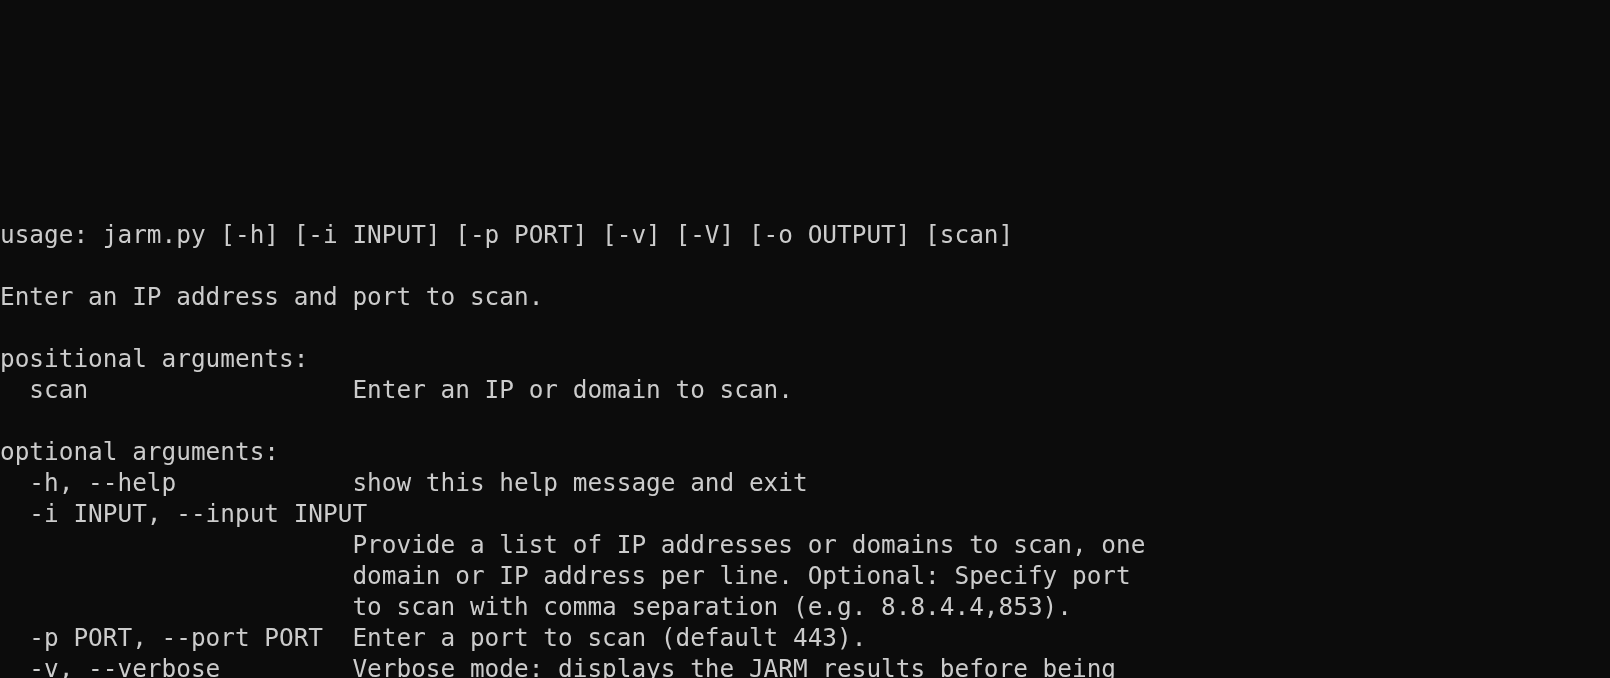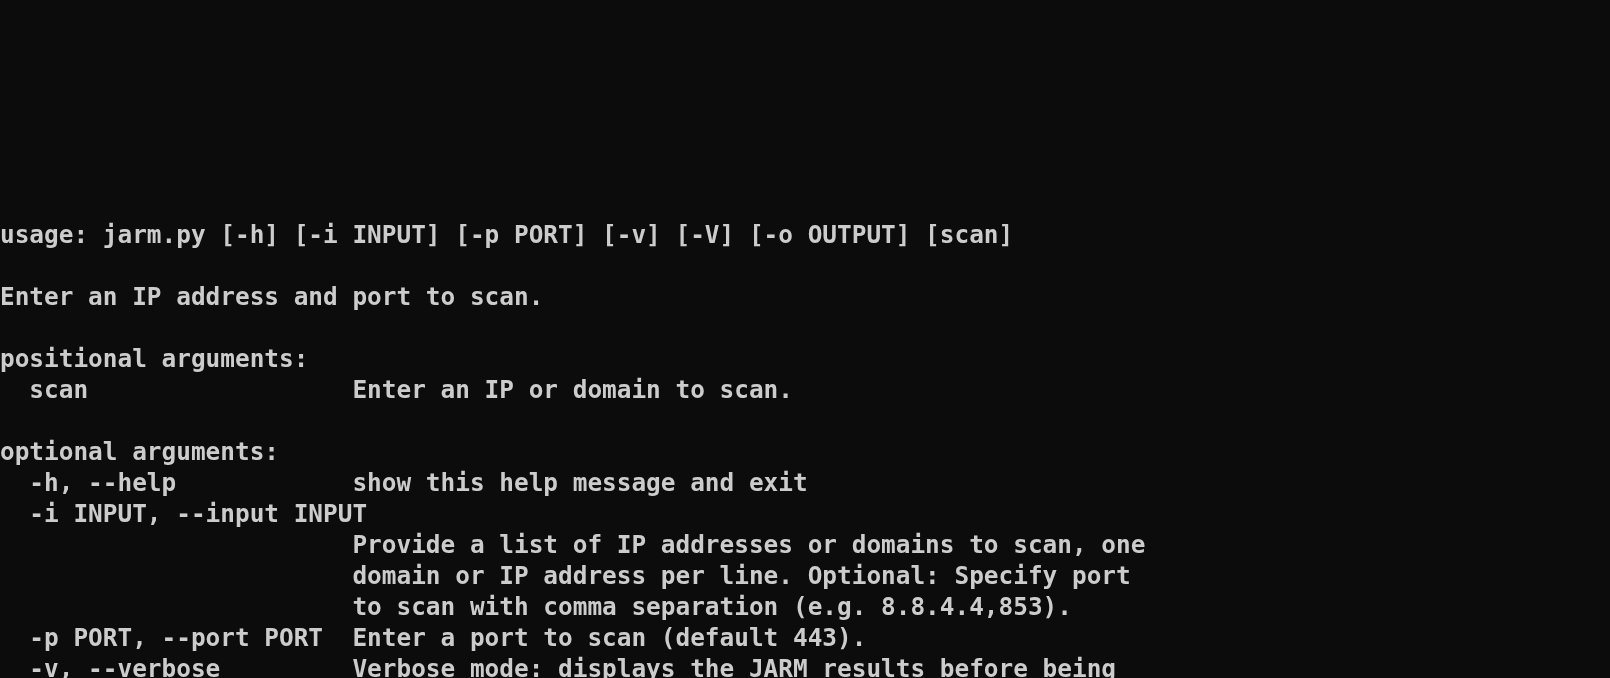--- a/index.html
+++ b/index.html
@@ -17,21 +17,20 @@
     height: 678px;
     background: #0c0c0c;
     color: #cccccc;
     font-family: "DejaVu Sans Mono", "Liberation Mono", monospace;
     font-size: 24.4px;
     line-height: 31px;
     letter-spacing: 0px;
     padding: 2px 0 0 0;
     box-sizing: border-box;
     white-space: pre;
-    font-weight: bold;
     -webkit-font-smoothing: antialiased;
   }
   .line {
     height: 31px;
     white-space: pre;
     overflow: hidden;
   }
   .out        { color: #cccccc; }
 </style>
 </head>

